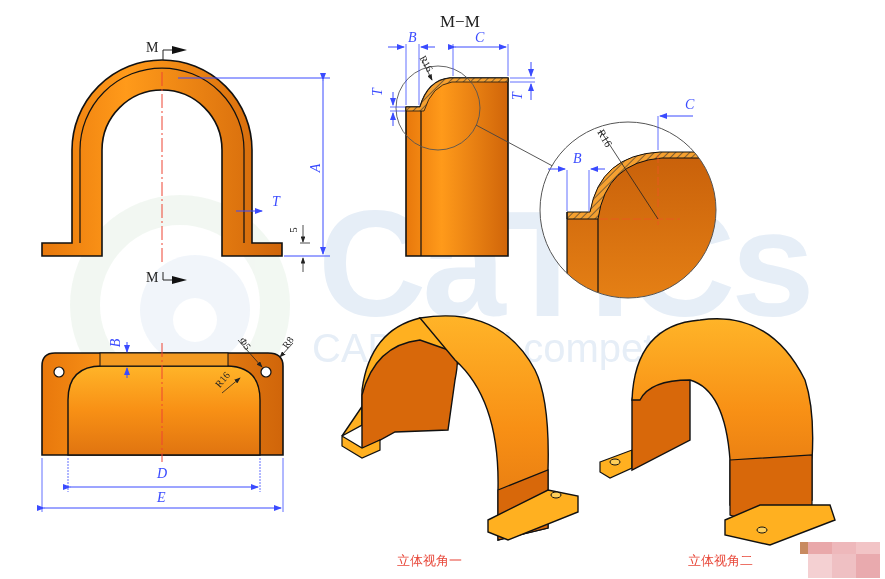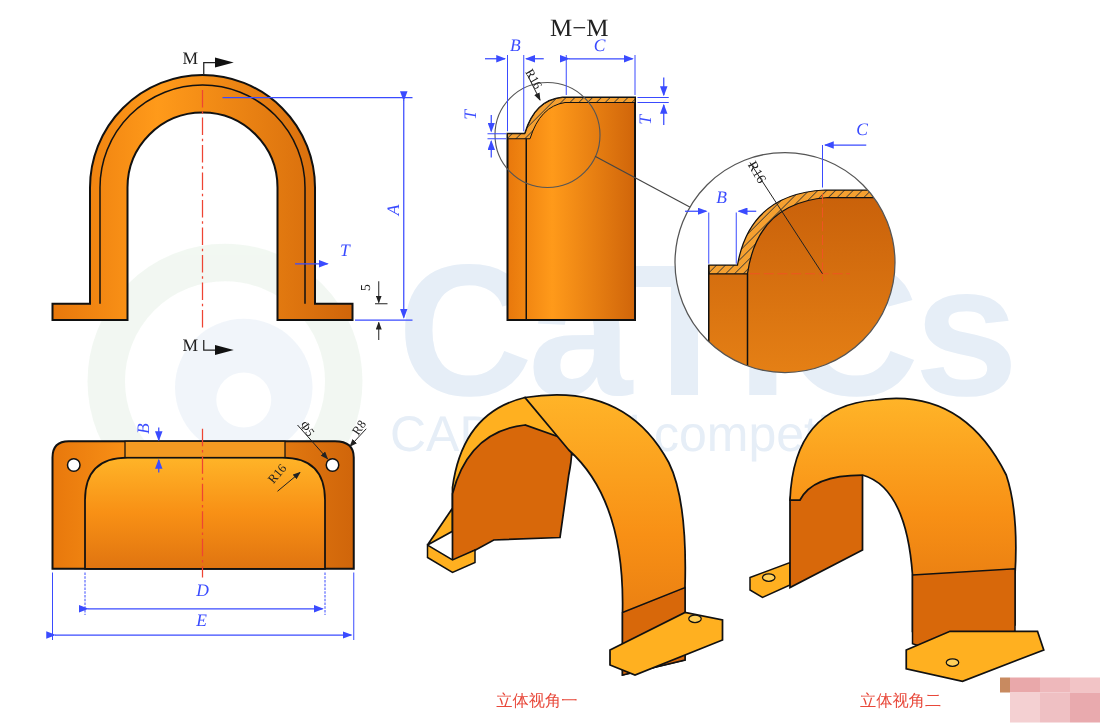--- a/index.html
+++ b/index.html
@@ -166,21 +166,21 @@
     <rect x="832" y="542" width="24" height="12" fill="#eeb8bb"></rect>
     <rect x="856" y="542" width="24" height="12" fill="#f2c4c6"></rect>
     <rect x="808" y="554" width="24" height="24" fill="#f4d0d2"></rect>
     <rect x="832" y="554" width="24" height="24" fill="#efc0c3"></rect>
     <rect x="856" y="554" width="24" height="24" fill="#e9aaae"></rect>
   </g>
 </svg>
 
 <div class="lbl sec" style="left:146px;top:40px;">M</div>
 <div class="lbl sec" style="left:146px;top:270px;">M</div>
-<div class="lbl sec" style="left:440px;top:12px;font-size:20px;">M−M</div>
+<div class="lbl sec" style="left:440px;top:12px;font-size:17px;">M−M</div>
 
 <div class="lbl dim" style="left:312px;top:160px;transform:rotate(-90deg);">A</div>
 <div class="lbl dim" style="left:272px;top:194px;">T</div>
 <div class="lbl sec" style="left:290px;top:224px;font-size:11px;transform:rotate(-90deg);">5</div>
 
 <div class="lbl dim" style="left:408px;top:30px;">B</div>
 <div class="lbl dim" style="left:475px;top:30px;">C</div>
 <div class="lbl dim" style="left:374px;top:84px;transform:rotate(-90deg);">T</div>
 <div class="lbl dim" style="left:514px;top:88px;transform:rotate(-90deg);">T</div>
 <div class="lbl sec" style="left:418px;top:58px;font-size:10px;transform:rotate(60deg);">R16</div>

